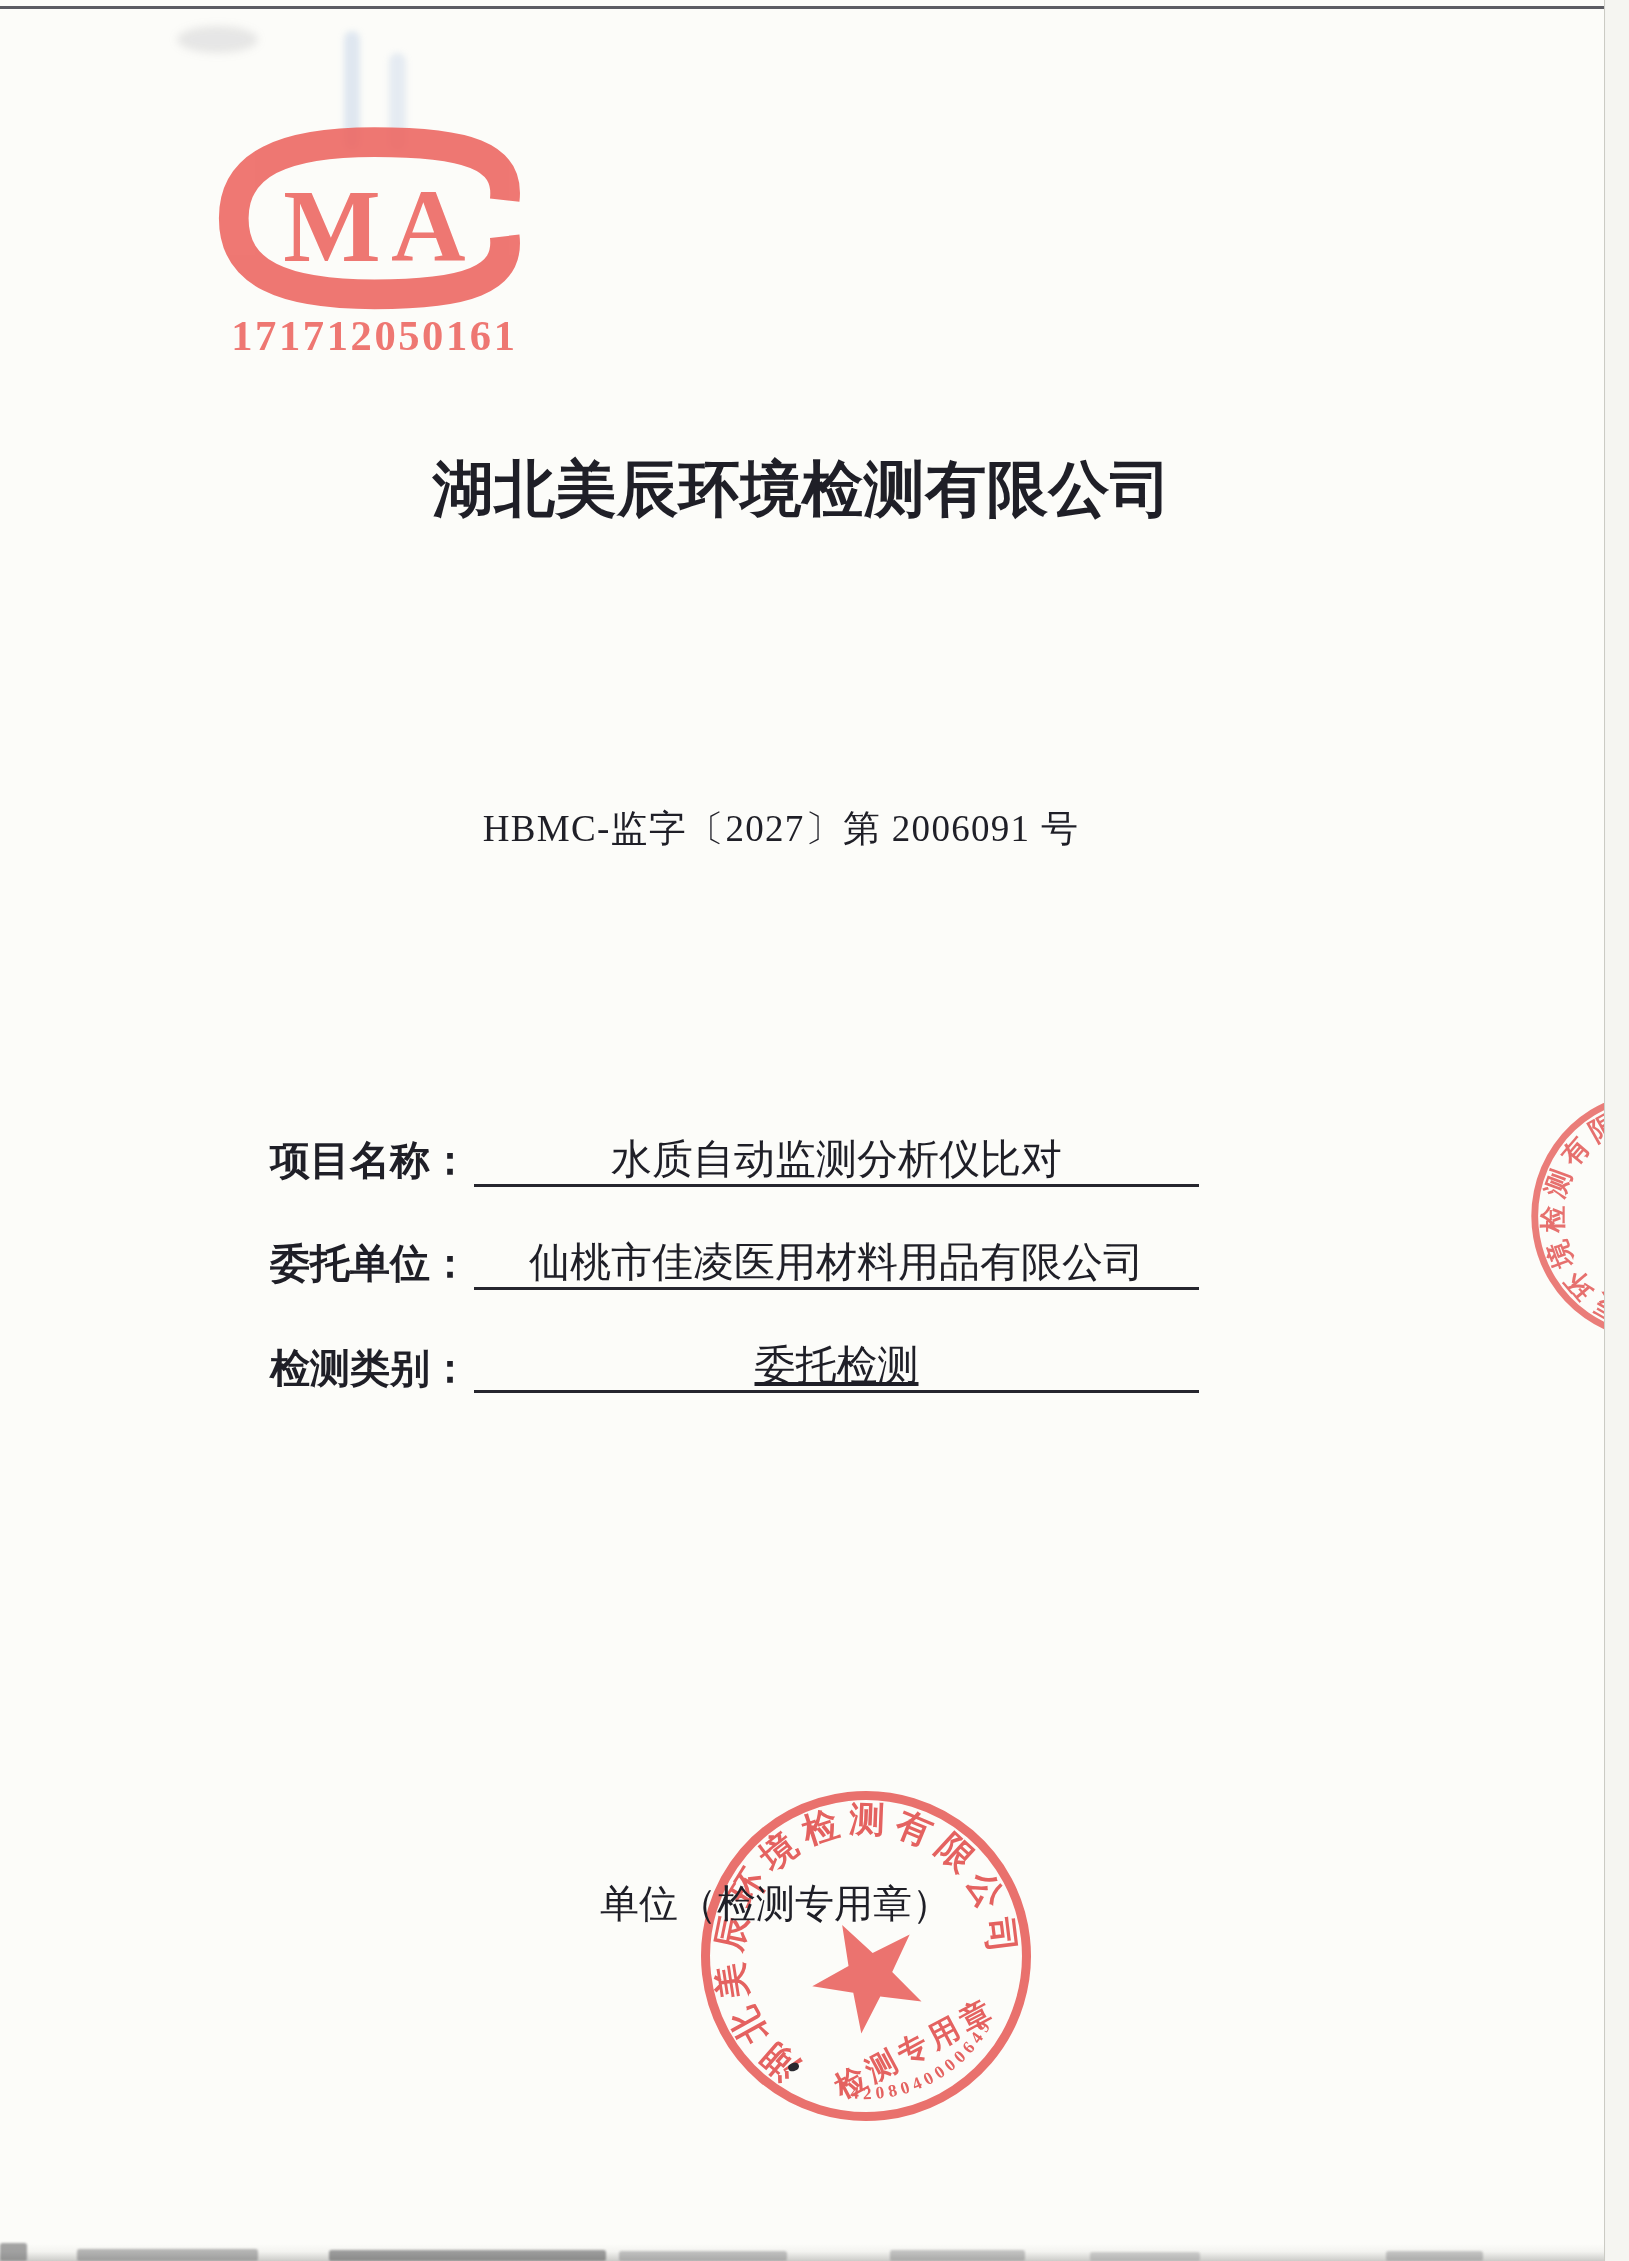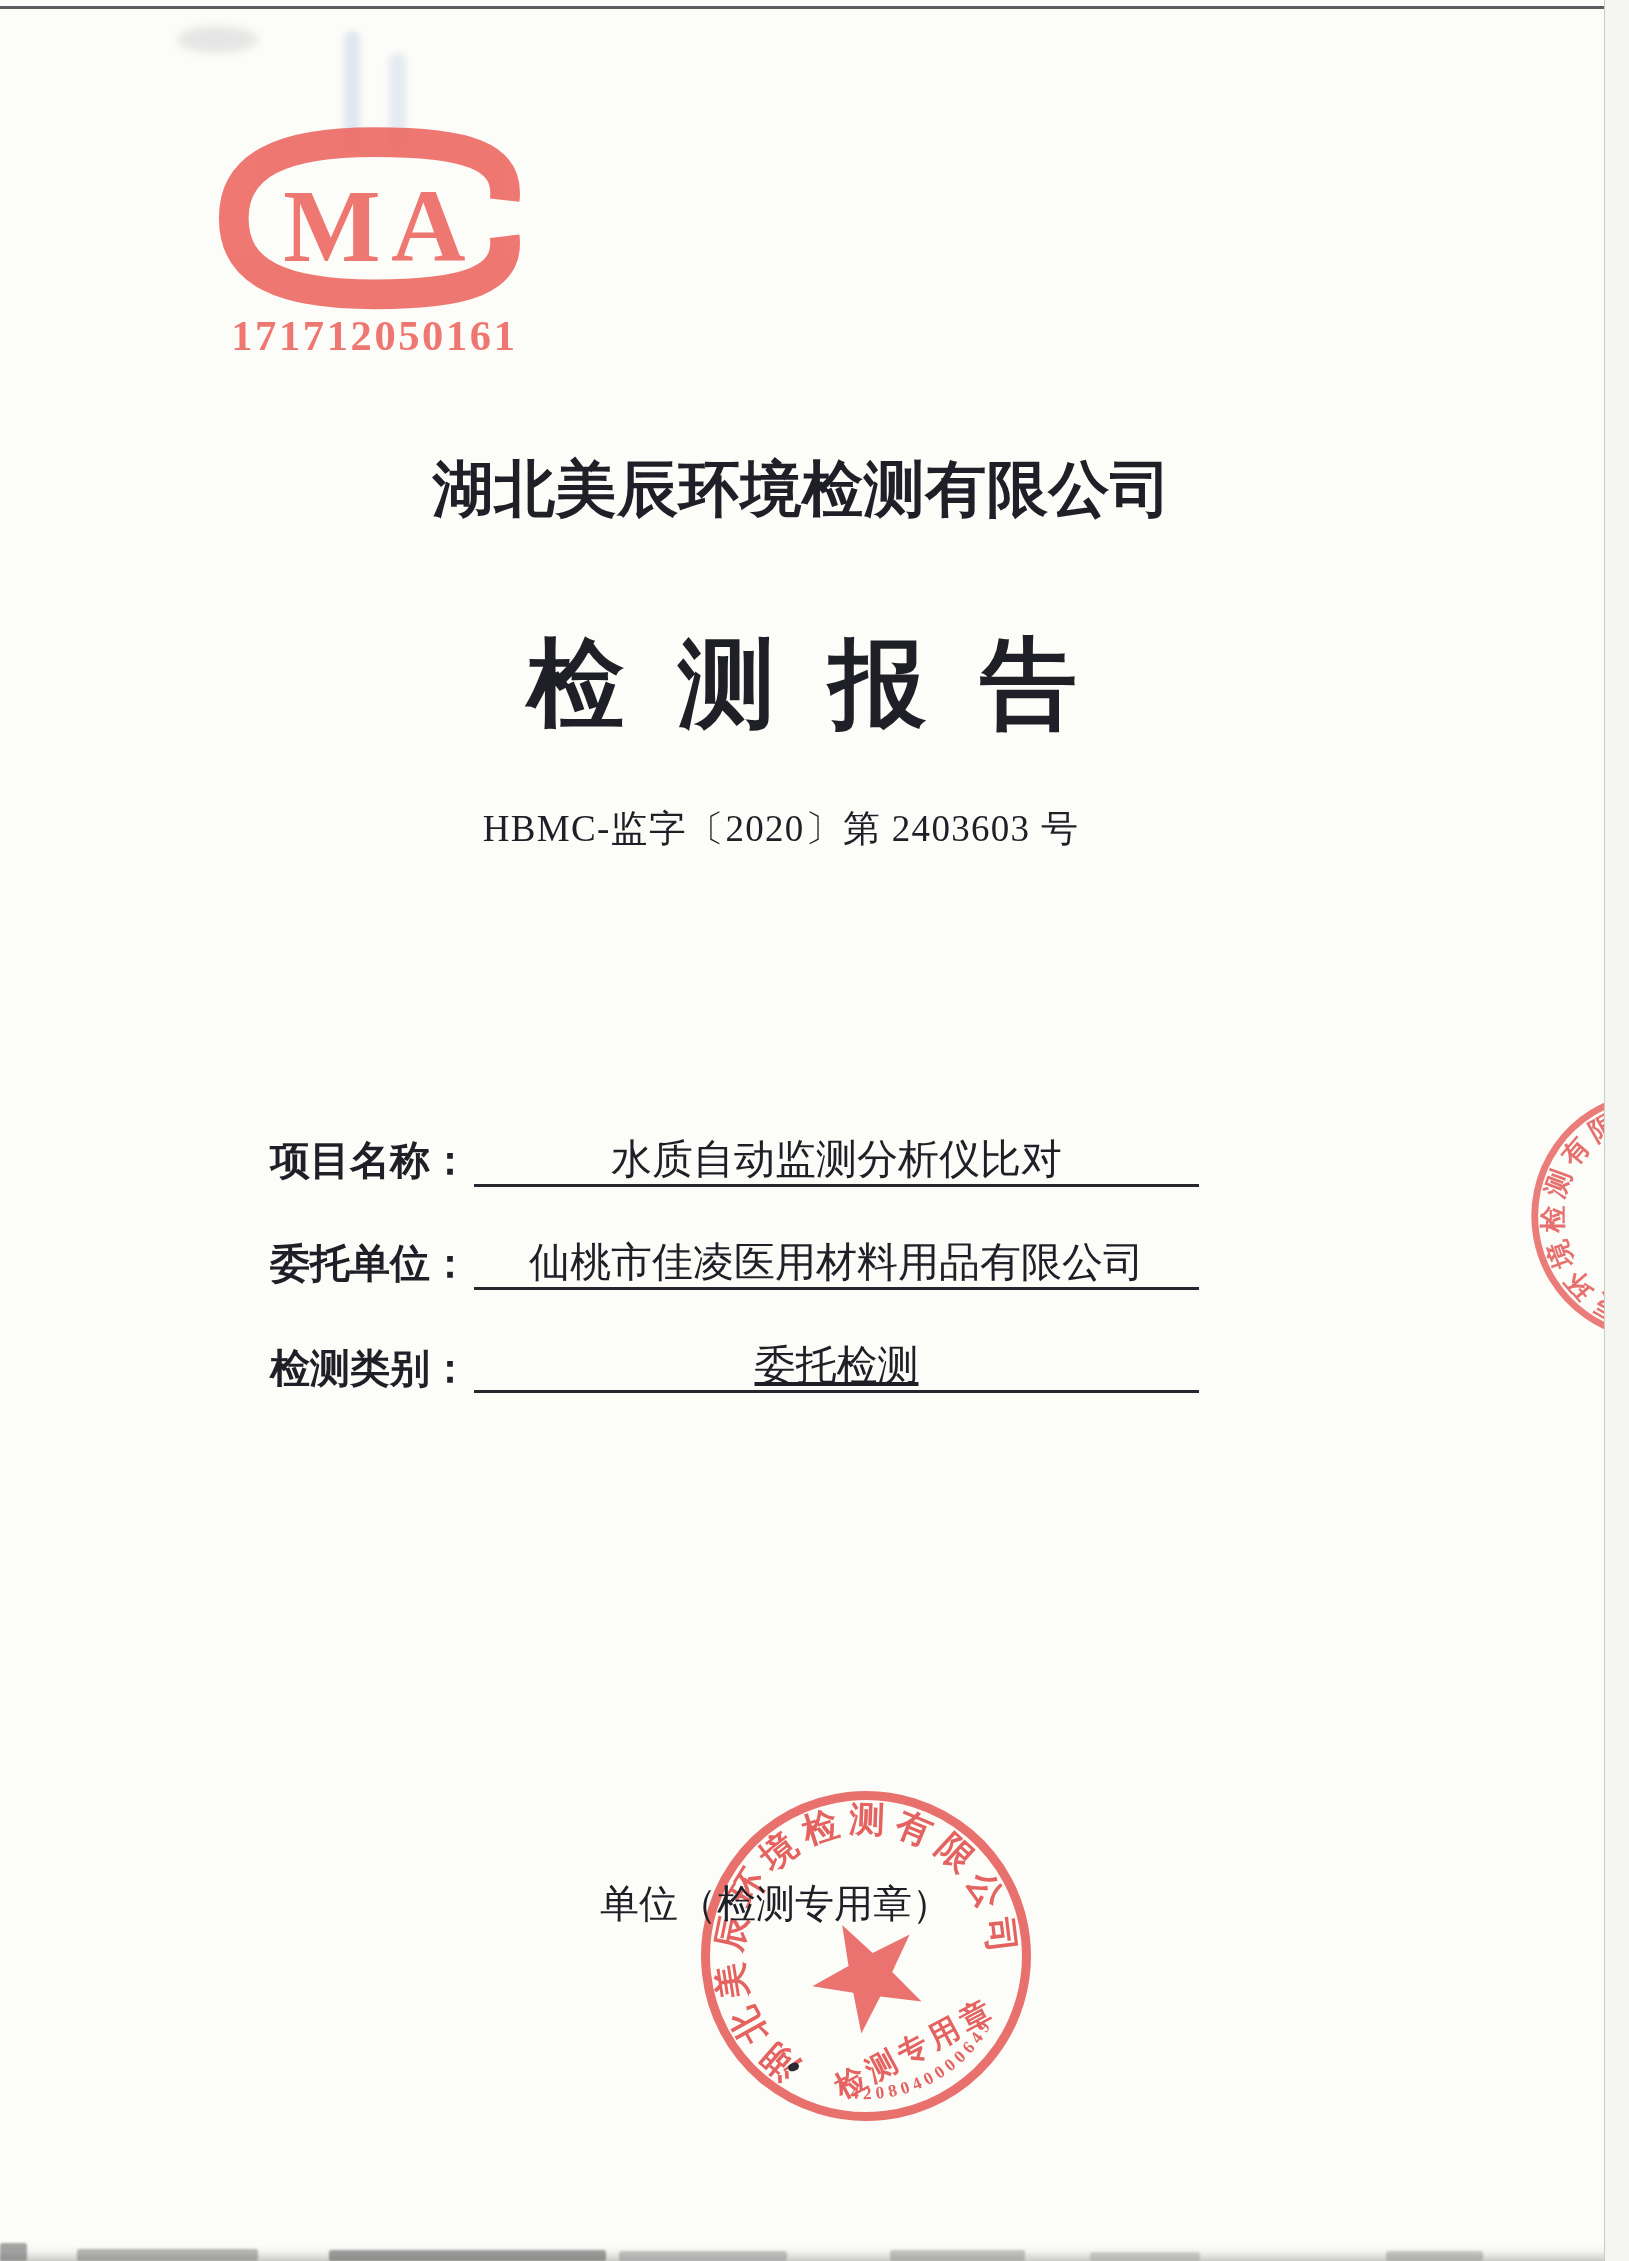--- a/index.html
+++ b/index.html
@@ -43,22 +43,21 @@
 
   <svg class="abs" style="left:213px; top:124px;" width="326" height="240" viewBox="0 0 505 372">
     <g opacity="0.88">
       <path d="M 452 118 C 460 48, 392 28, 250 28 C 108 28, 32 62, 32 146 C 32 232, 108 264, 250 264 C 392 264, 460 242, 452 174" fill="none" stroke="#ed6560" stroke-width="46" stroke-linecap="butt"></path>
       <text x="258" y="213" text-anchor="middle" font-size="160" font-weight="bold" font-family="Liberation Sans, DejaVu Sans, sans-serif" fill="#ed6560" letter-spacing="16">MA</text>
       <text x="250" y="350" text-anchor="middle" font-size="66" font-weight="bold" font-family="Liberation Sans, DejaVu Sans, sans-serif" fill="#ed6560" letter-spacing="4">171712050161</text>
     </g>
   </svg>
 
   <div class="company-title ink">湖北美辰环境检测有限公司</div>
-  <div class="doc-title ink">检测报告</div>
-  <div class="report-no ink">HBMC-监字〔2020〕第 2403603 号</div>
+  <div class="report-no ink">HBMC-监字〔2027〕第 2006091 号</div>
 
   <div>
     <div class="field-label ink" style="top:1141px;">项目名称：</div>
     <div class="field-value ink" style="top:1139px;">水质自动监测分析仪比对</div>
     <div class="field-line" style="top:1184px;"></div>
   </div>
   <div>
     <div class="field-label ink" style="top:1244px;">委托单位：</div>
     <div class="field-value ink" style="top:1242px;">仙桃市佳凌医用材料用品有限公司</div>
     <div class="field-line" style="top:1287px;"></div>

